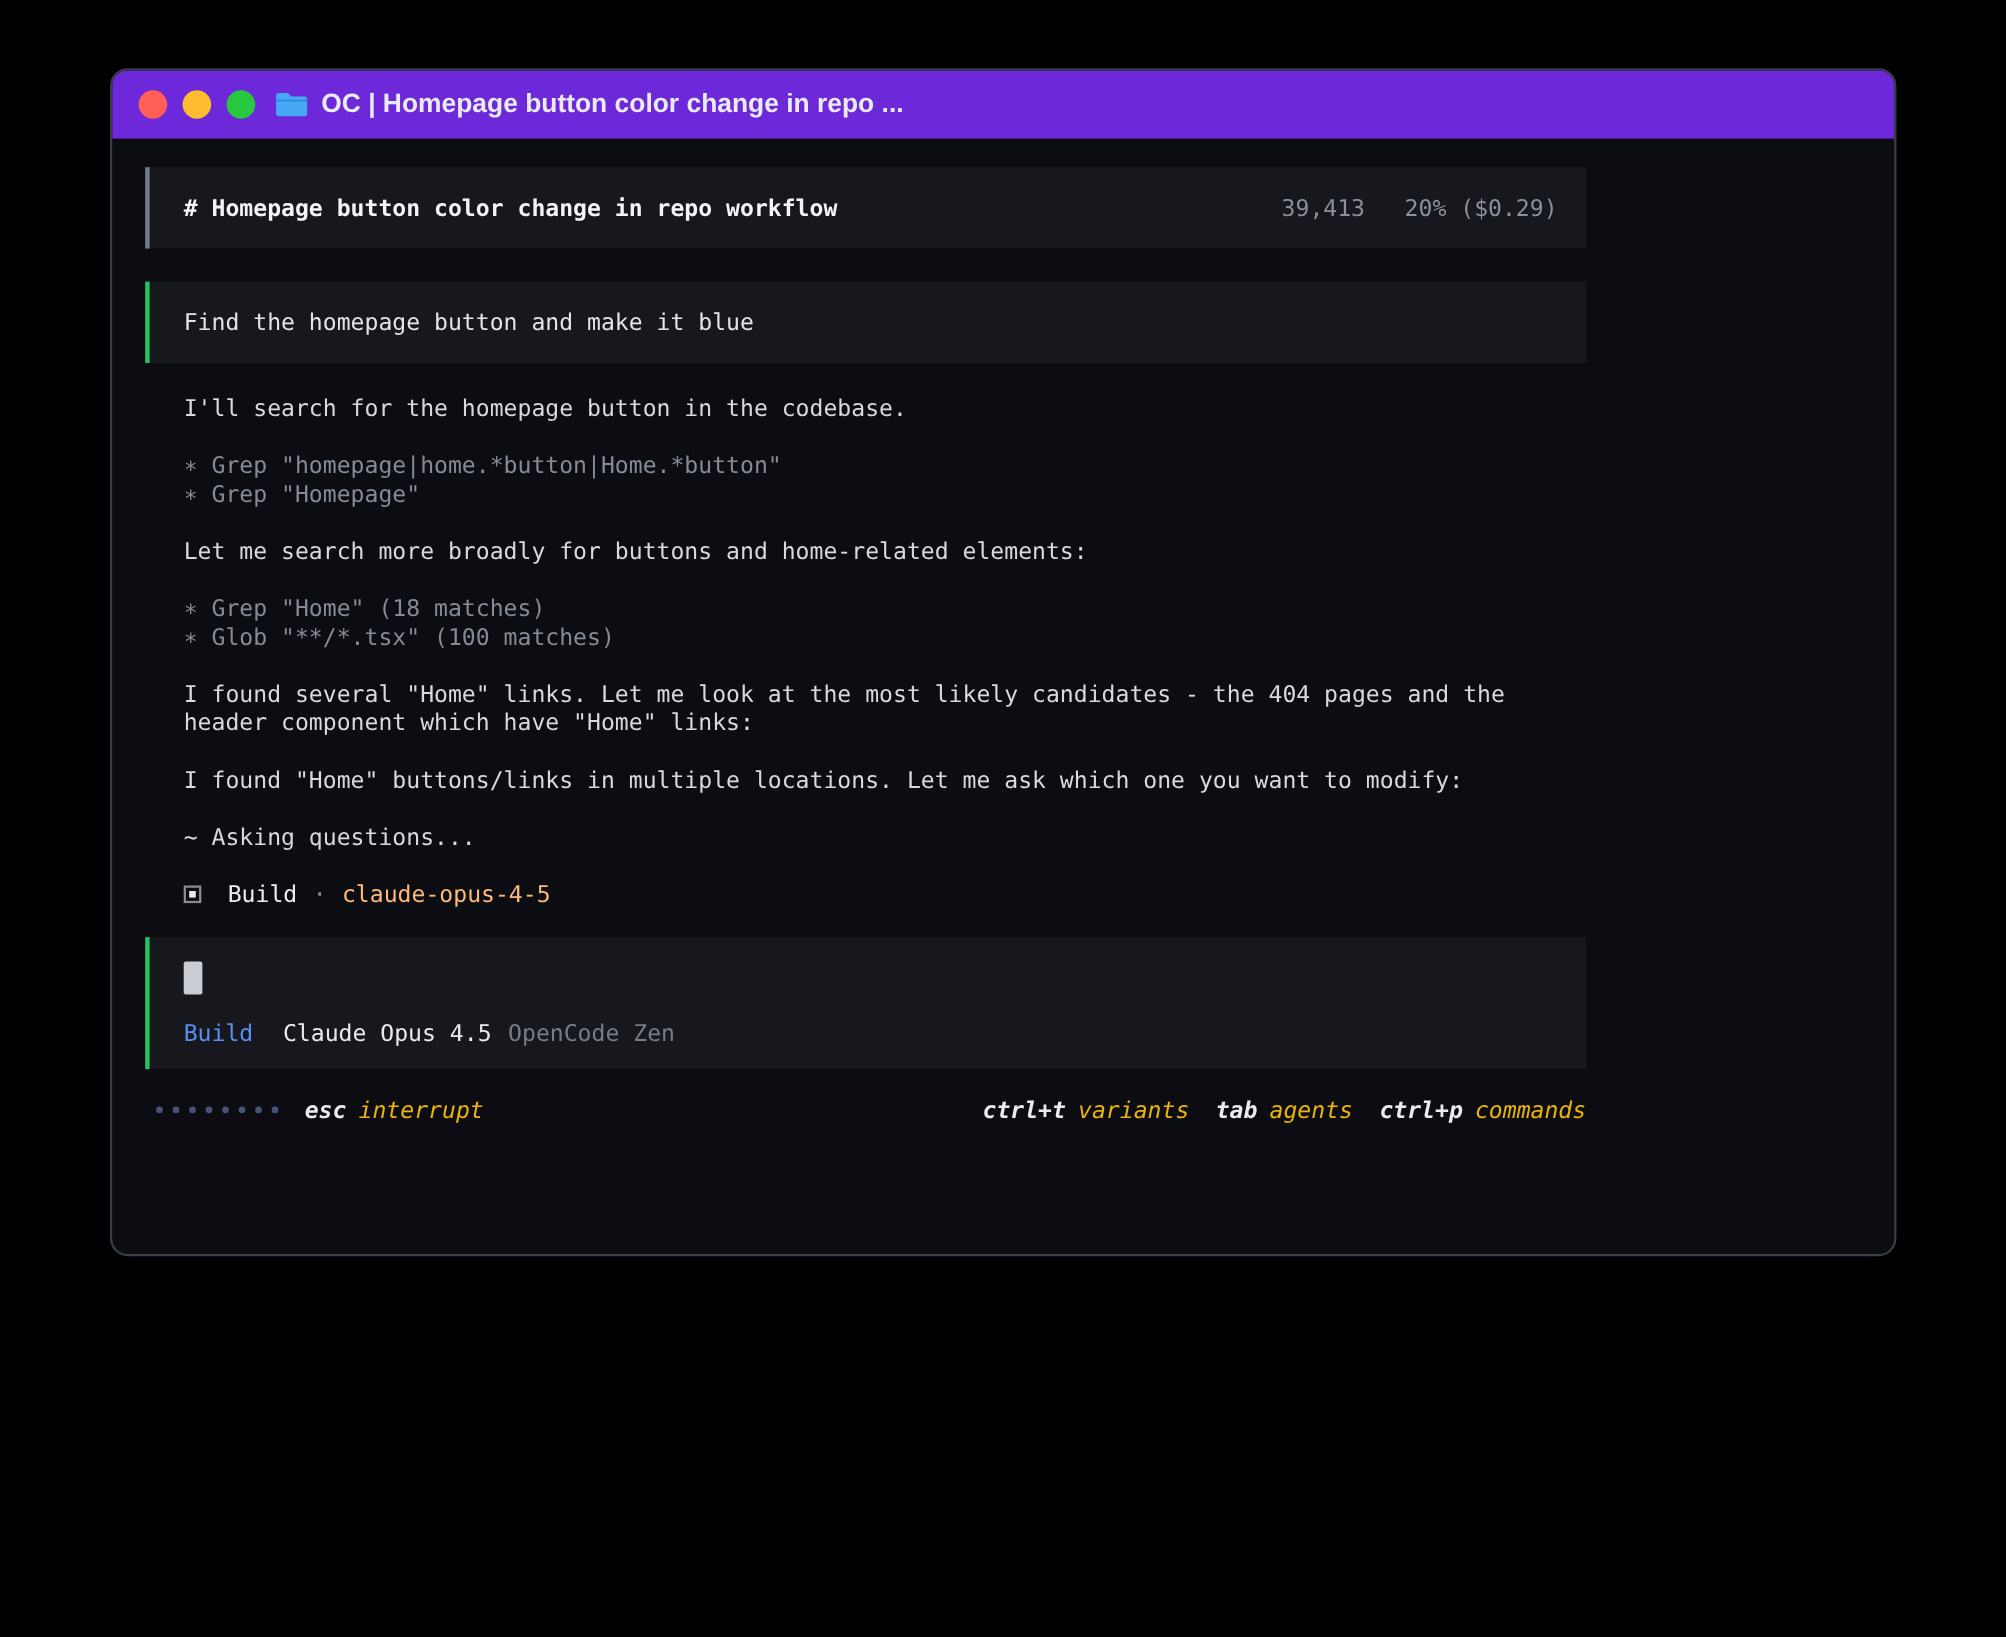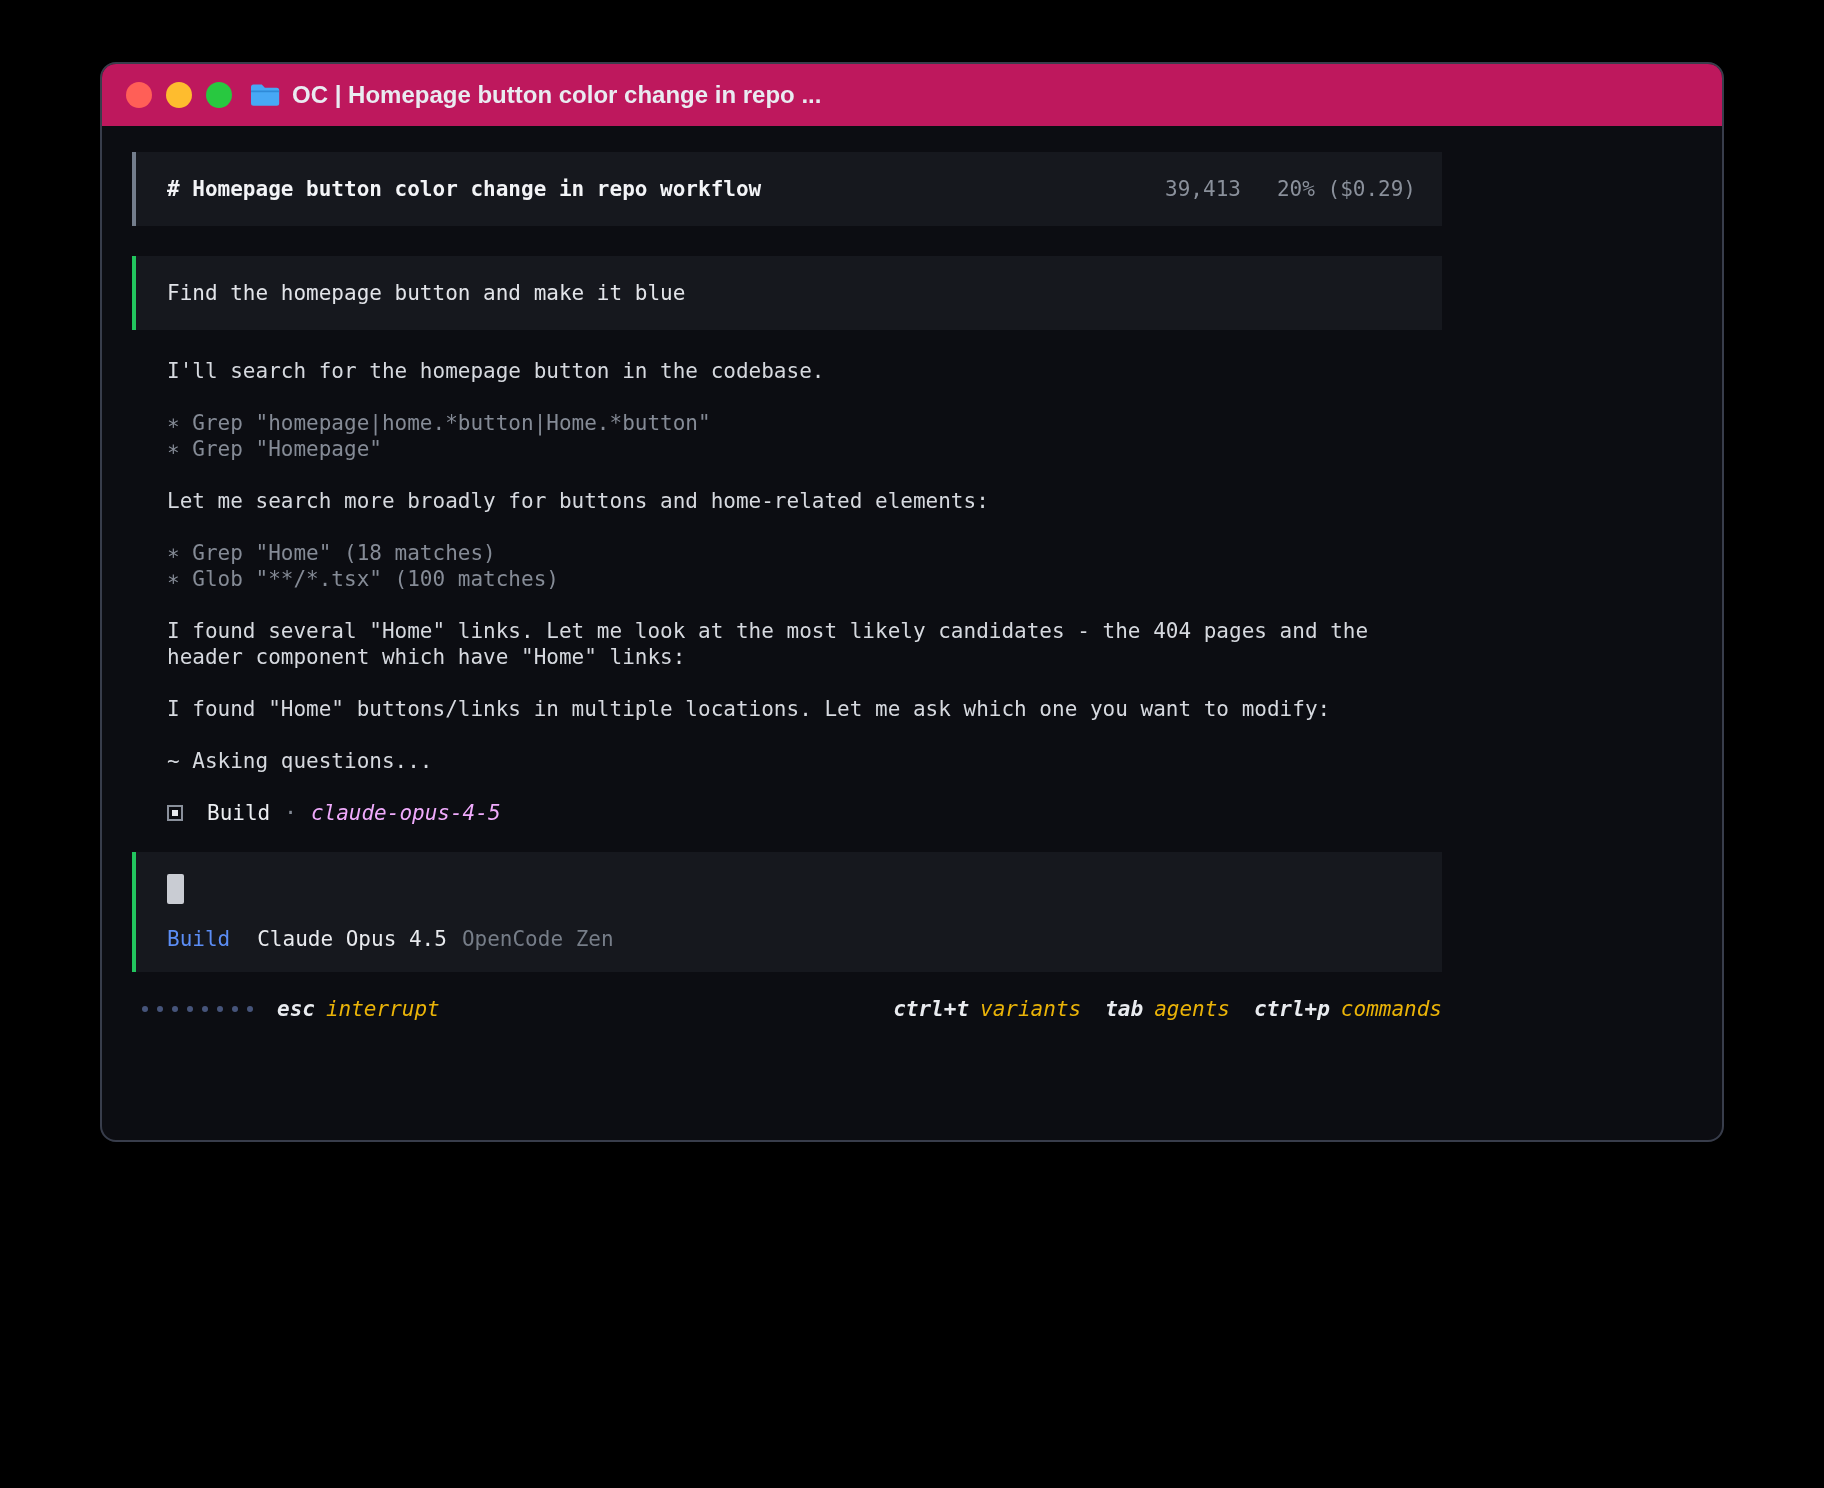--- a/index.html
+++ b/index.html
@@ -11,21 +11,21 @@
     width: 1624px; height: 1080px;
     background: #0c0d12;
     border: 2px solid #383d4b;
     border-radius: 16px;
     overflow: hidden;
     box-shadow: 0 24px 70px rgba(0,0,0,0.7);
   }
 
   .titlebar {
     height: 62px;
-    background: #be185d;
+    background: #6d28d9;
     display: flex;
     align-items: center;
     padding: 0 24px;
   }
   .lights { display: flex; gap: 14px; align-items: center; }
   .light { width: 26px; height: 26px; border-radius: 50%; }
   .titlebar-icon { margin-left: 16px; display: flex; align-items: center; }
   .window-title {
     margin-left: 12px;
     font-family: "Liberation Sans", sans-serif;
@@ -72,21 +72,21 @@
   .agent-line { display: flex; align-items: center; gap: 14px; }
   .agent-icon {
     width: 16px; height: 16px;
     border: 2px solid #8a909b;
     display: inline-flex; align-items: center; justify-content: center;
     flex: none;
   }
   .agent-icon::after { content: ""; width: 6px; height: 6px; background: #e8eaee; display: block; }
   .agent-name { color: #eceef2; margin-left: 10px; }
   .agent-sep { color: #858b96; }
-  .agent-model { color: #f0abfc; font-style: italic; }
+  .agent-model { color: #fdba74; }
 
   .prompt-box {
     margin-top: 22px;
     padding: 22px 26px 20px 31px;
     cursor: text;
   }
   .cursor-block {
     width: 17px; height: 30px;
     background: #c9ccd3;
     border-radius: 2px;

